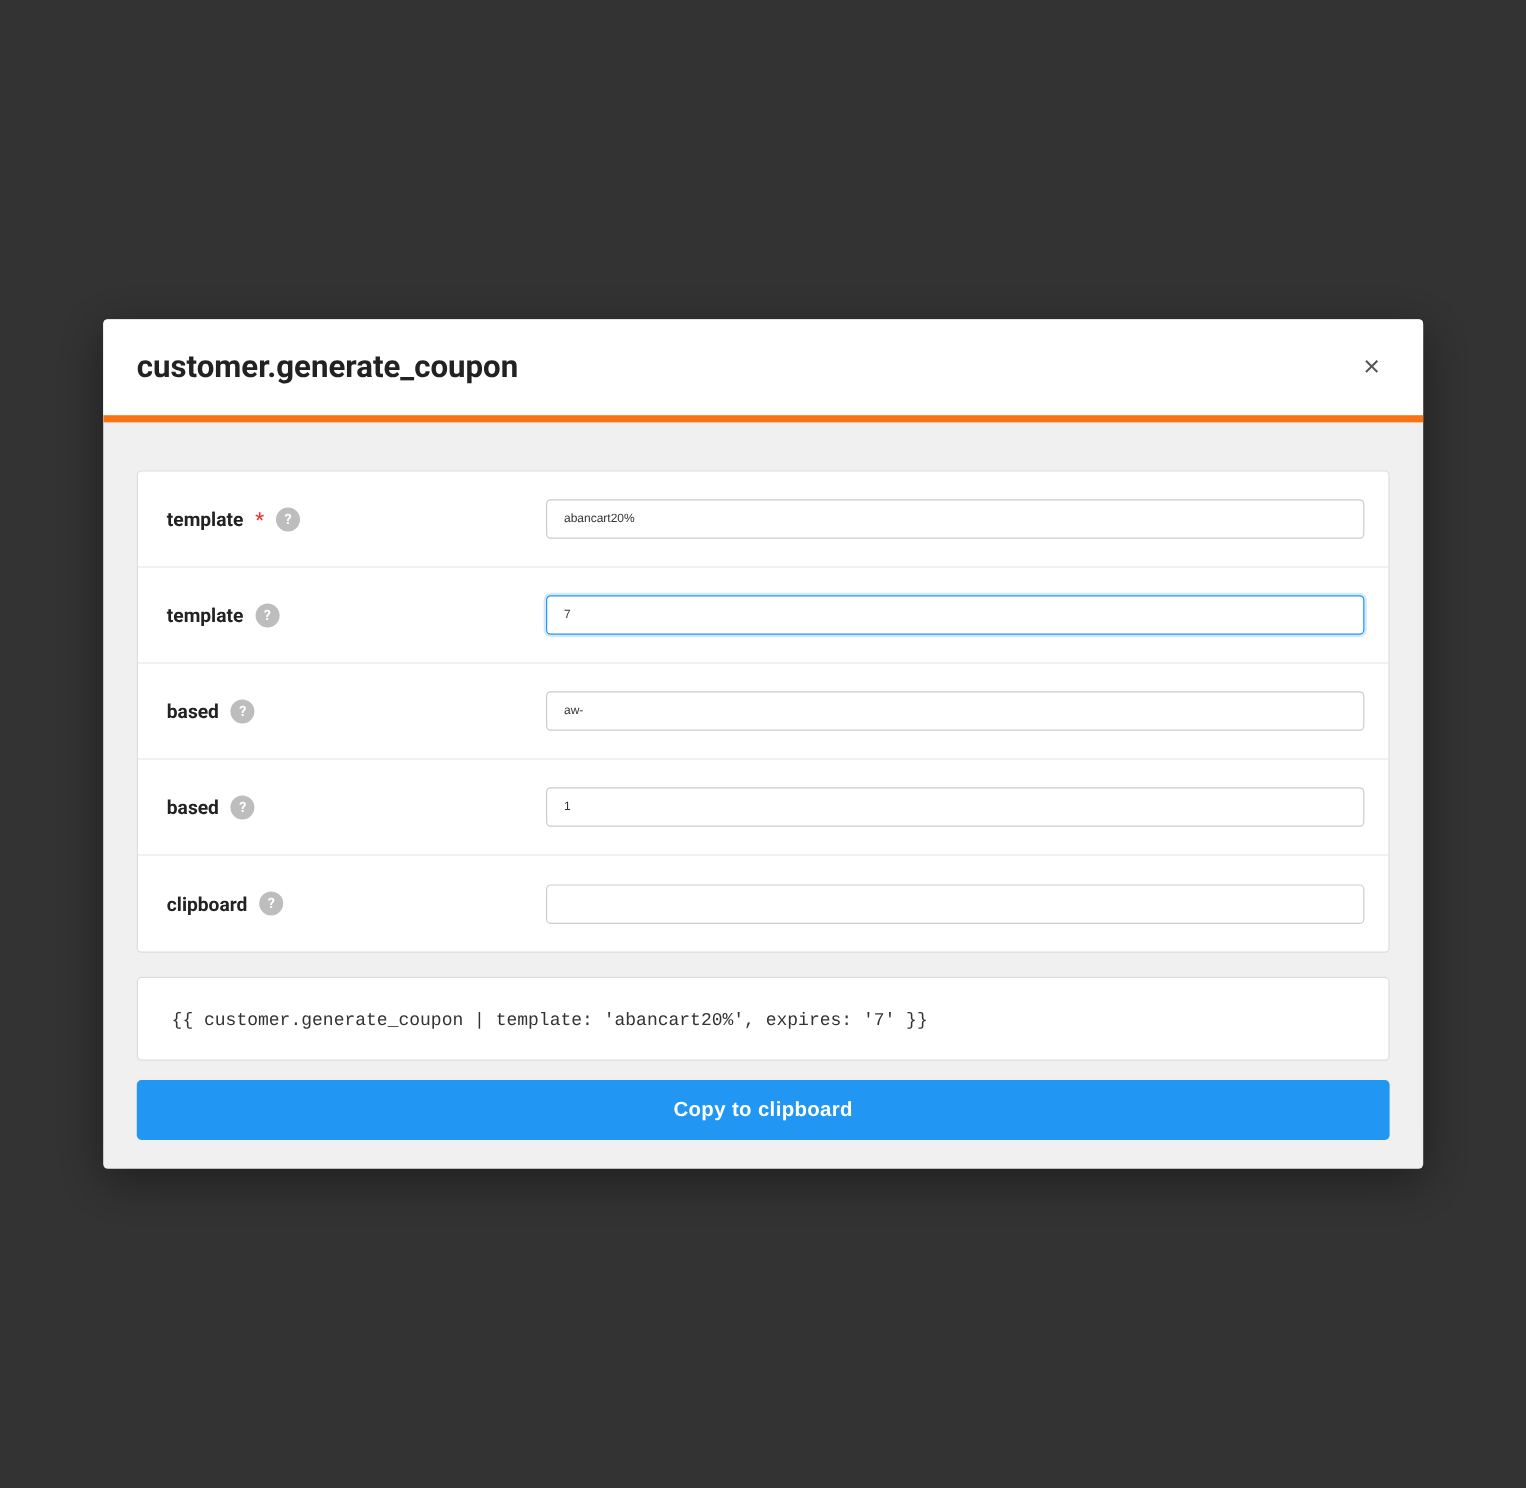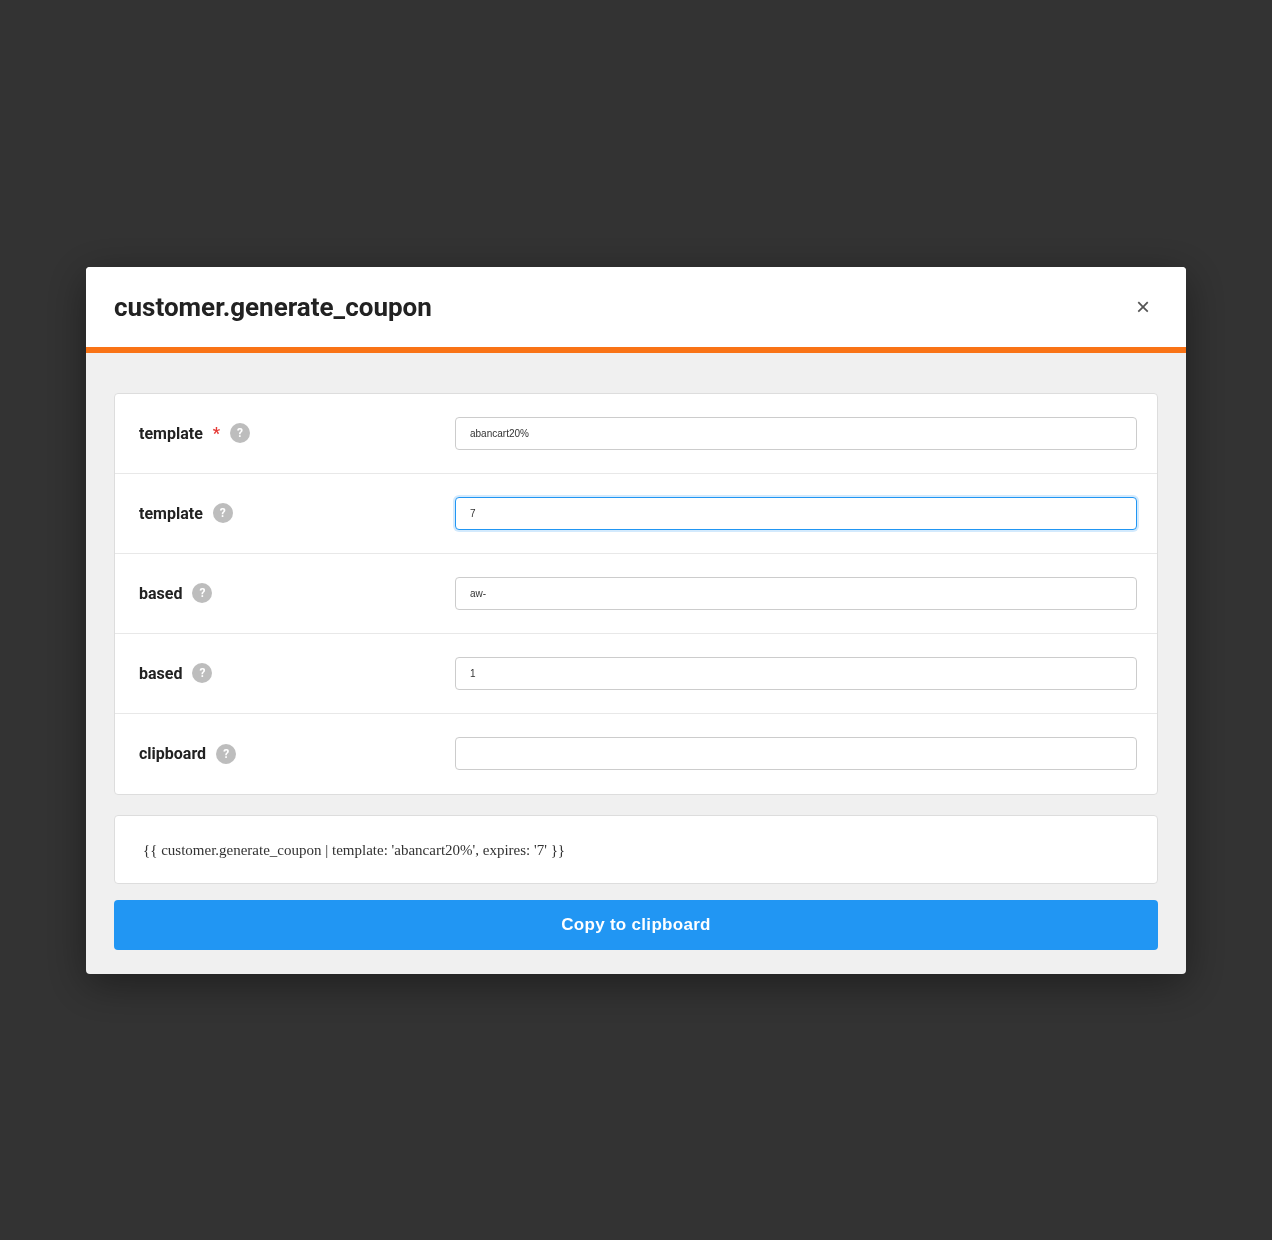--- a/index.html
+++ b/index.html
@@ -155,21 +155,21 @@
 
     .code-preview {
       background: #fff;
       border: 1px solid #ddd;
       border-radius: 4px;
       padding: 24px 28px;
       margin-bottom: 16px;
     }
 
     .code-text {
-      font-family: Liberation Serif, serif;
+      font-family: Liberation Mono, monospace;
       font-size: 15px;
       color: #333;
       margin-top: 40px;
     }
 
     .copy-btn {
       width: 100%;
       padding: 15px;
       background: #2196F3;
       color: #fff;

